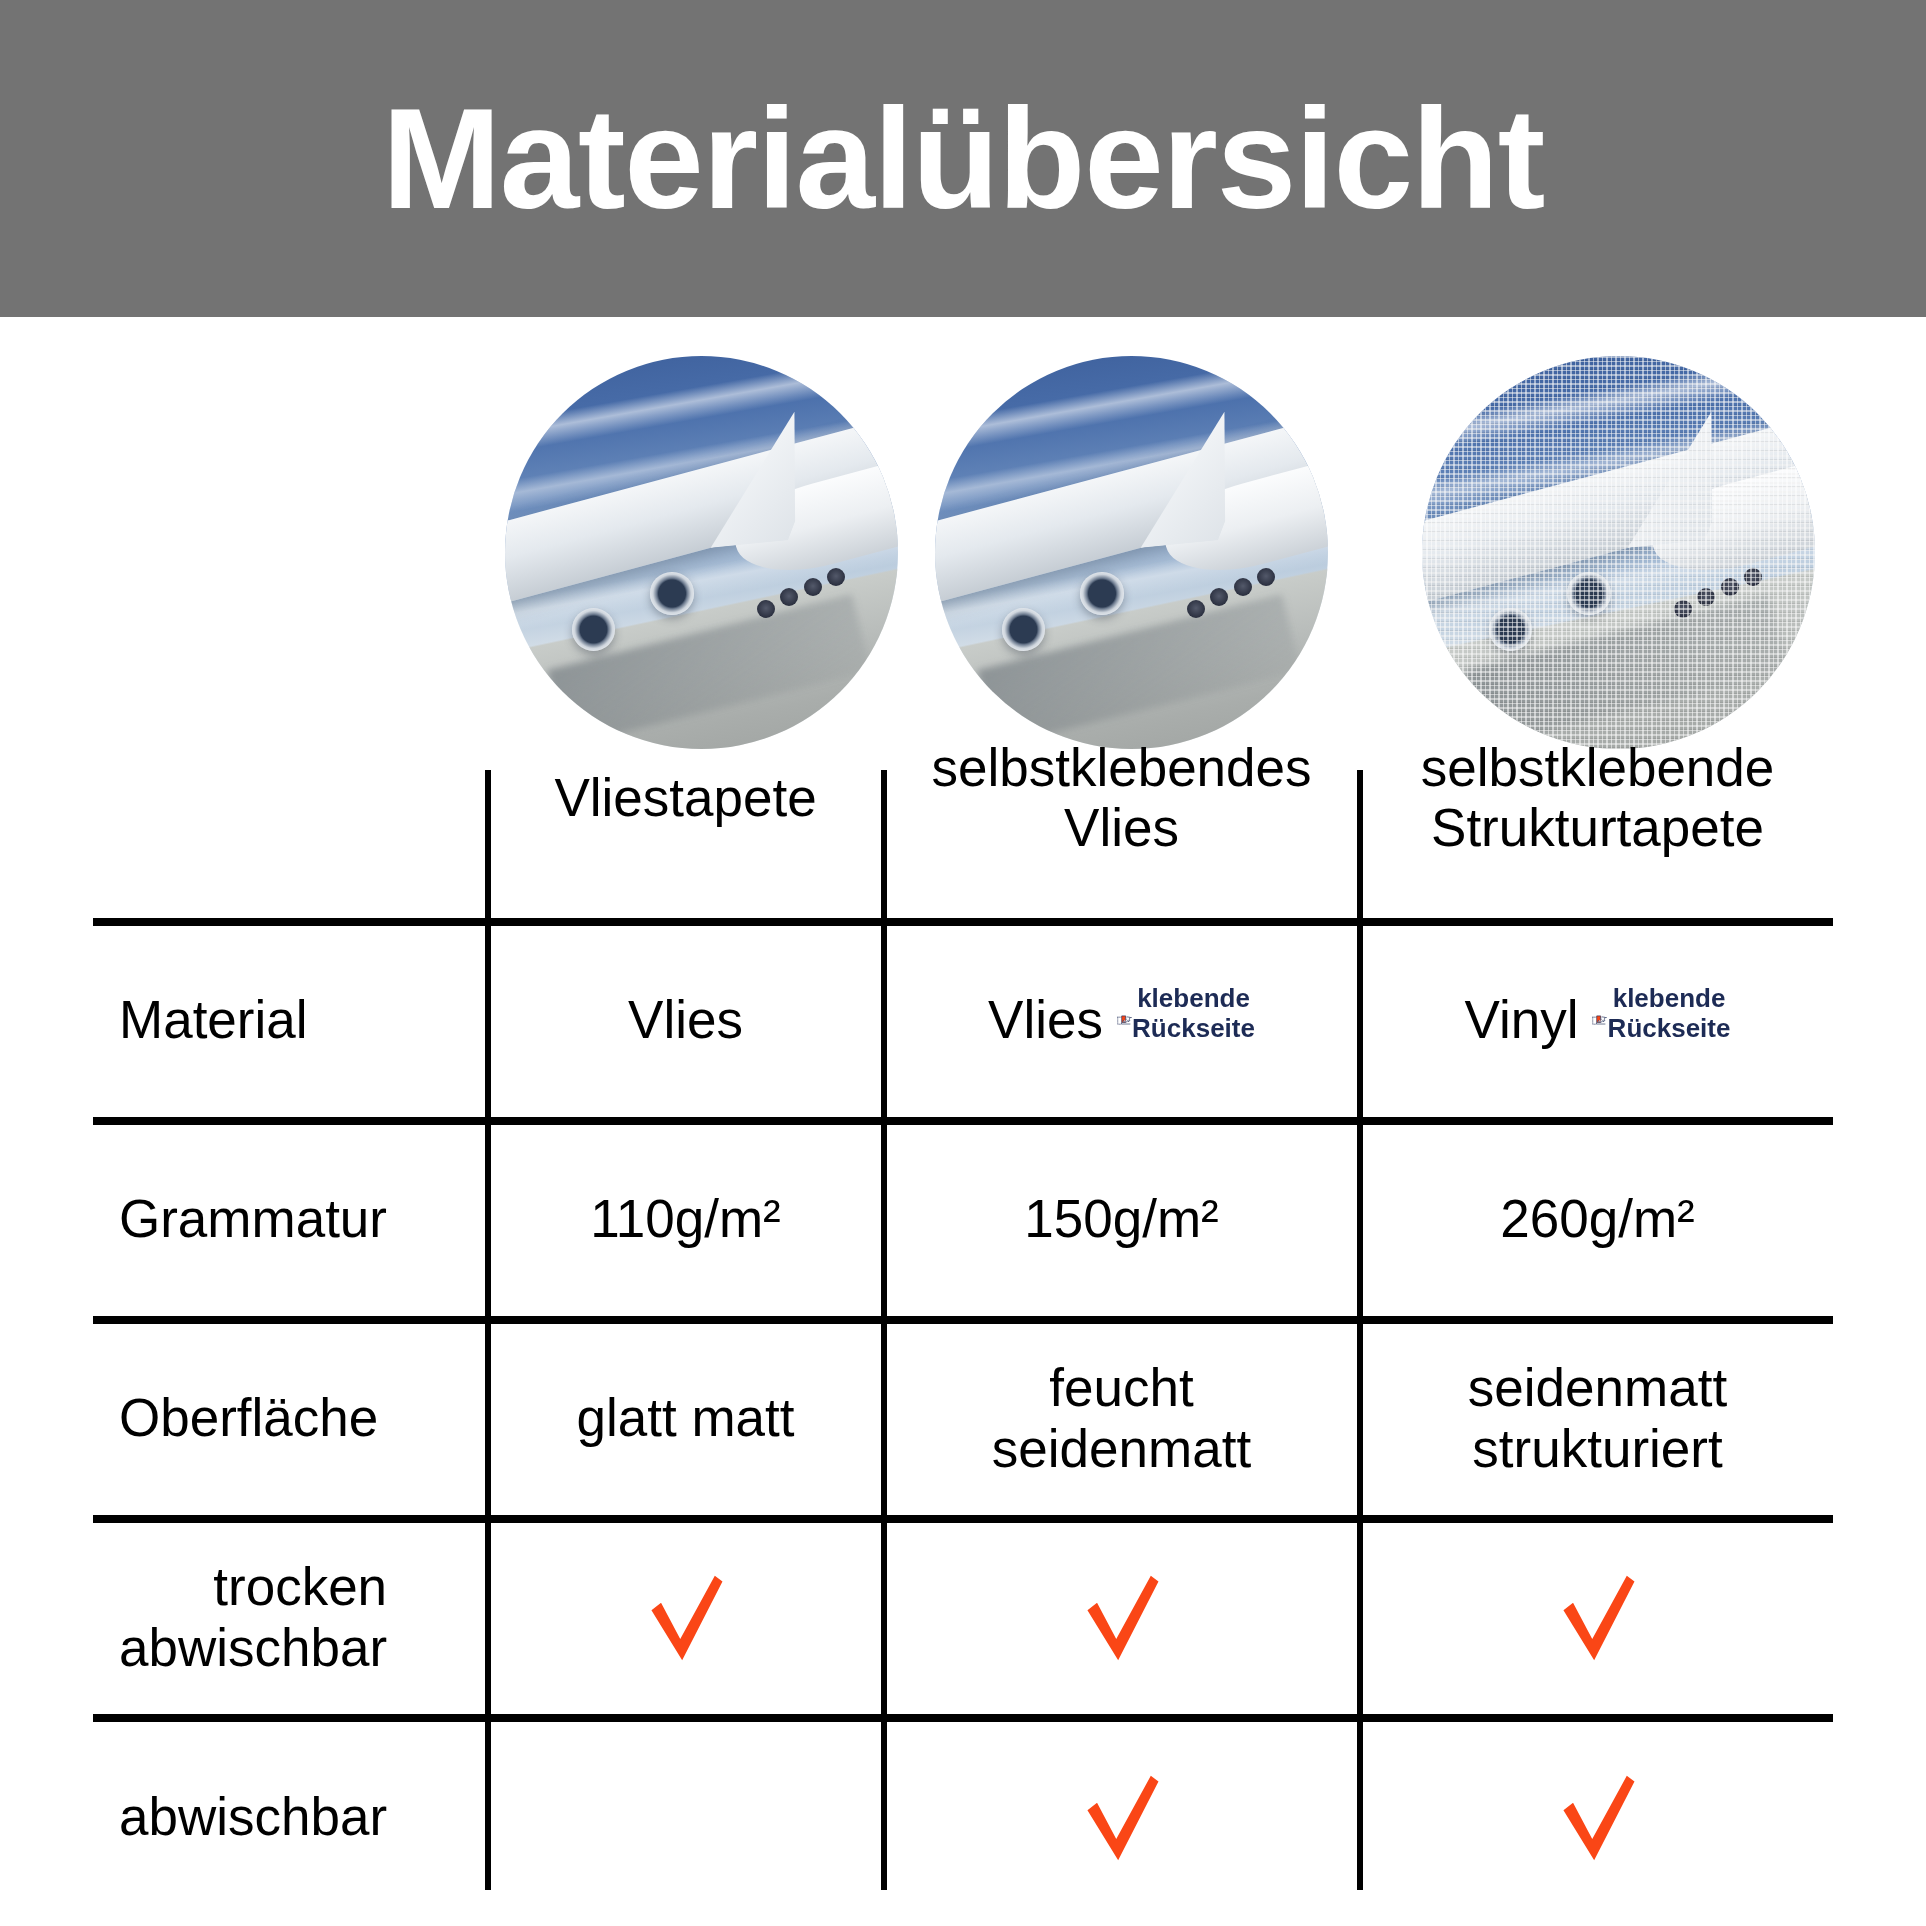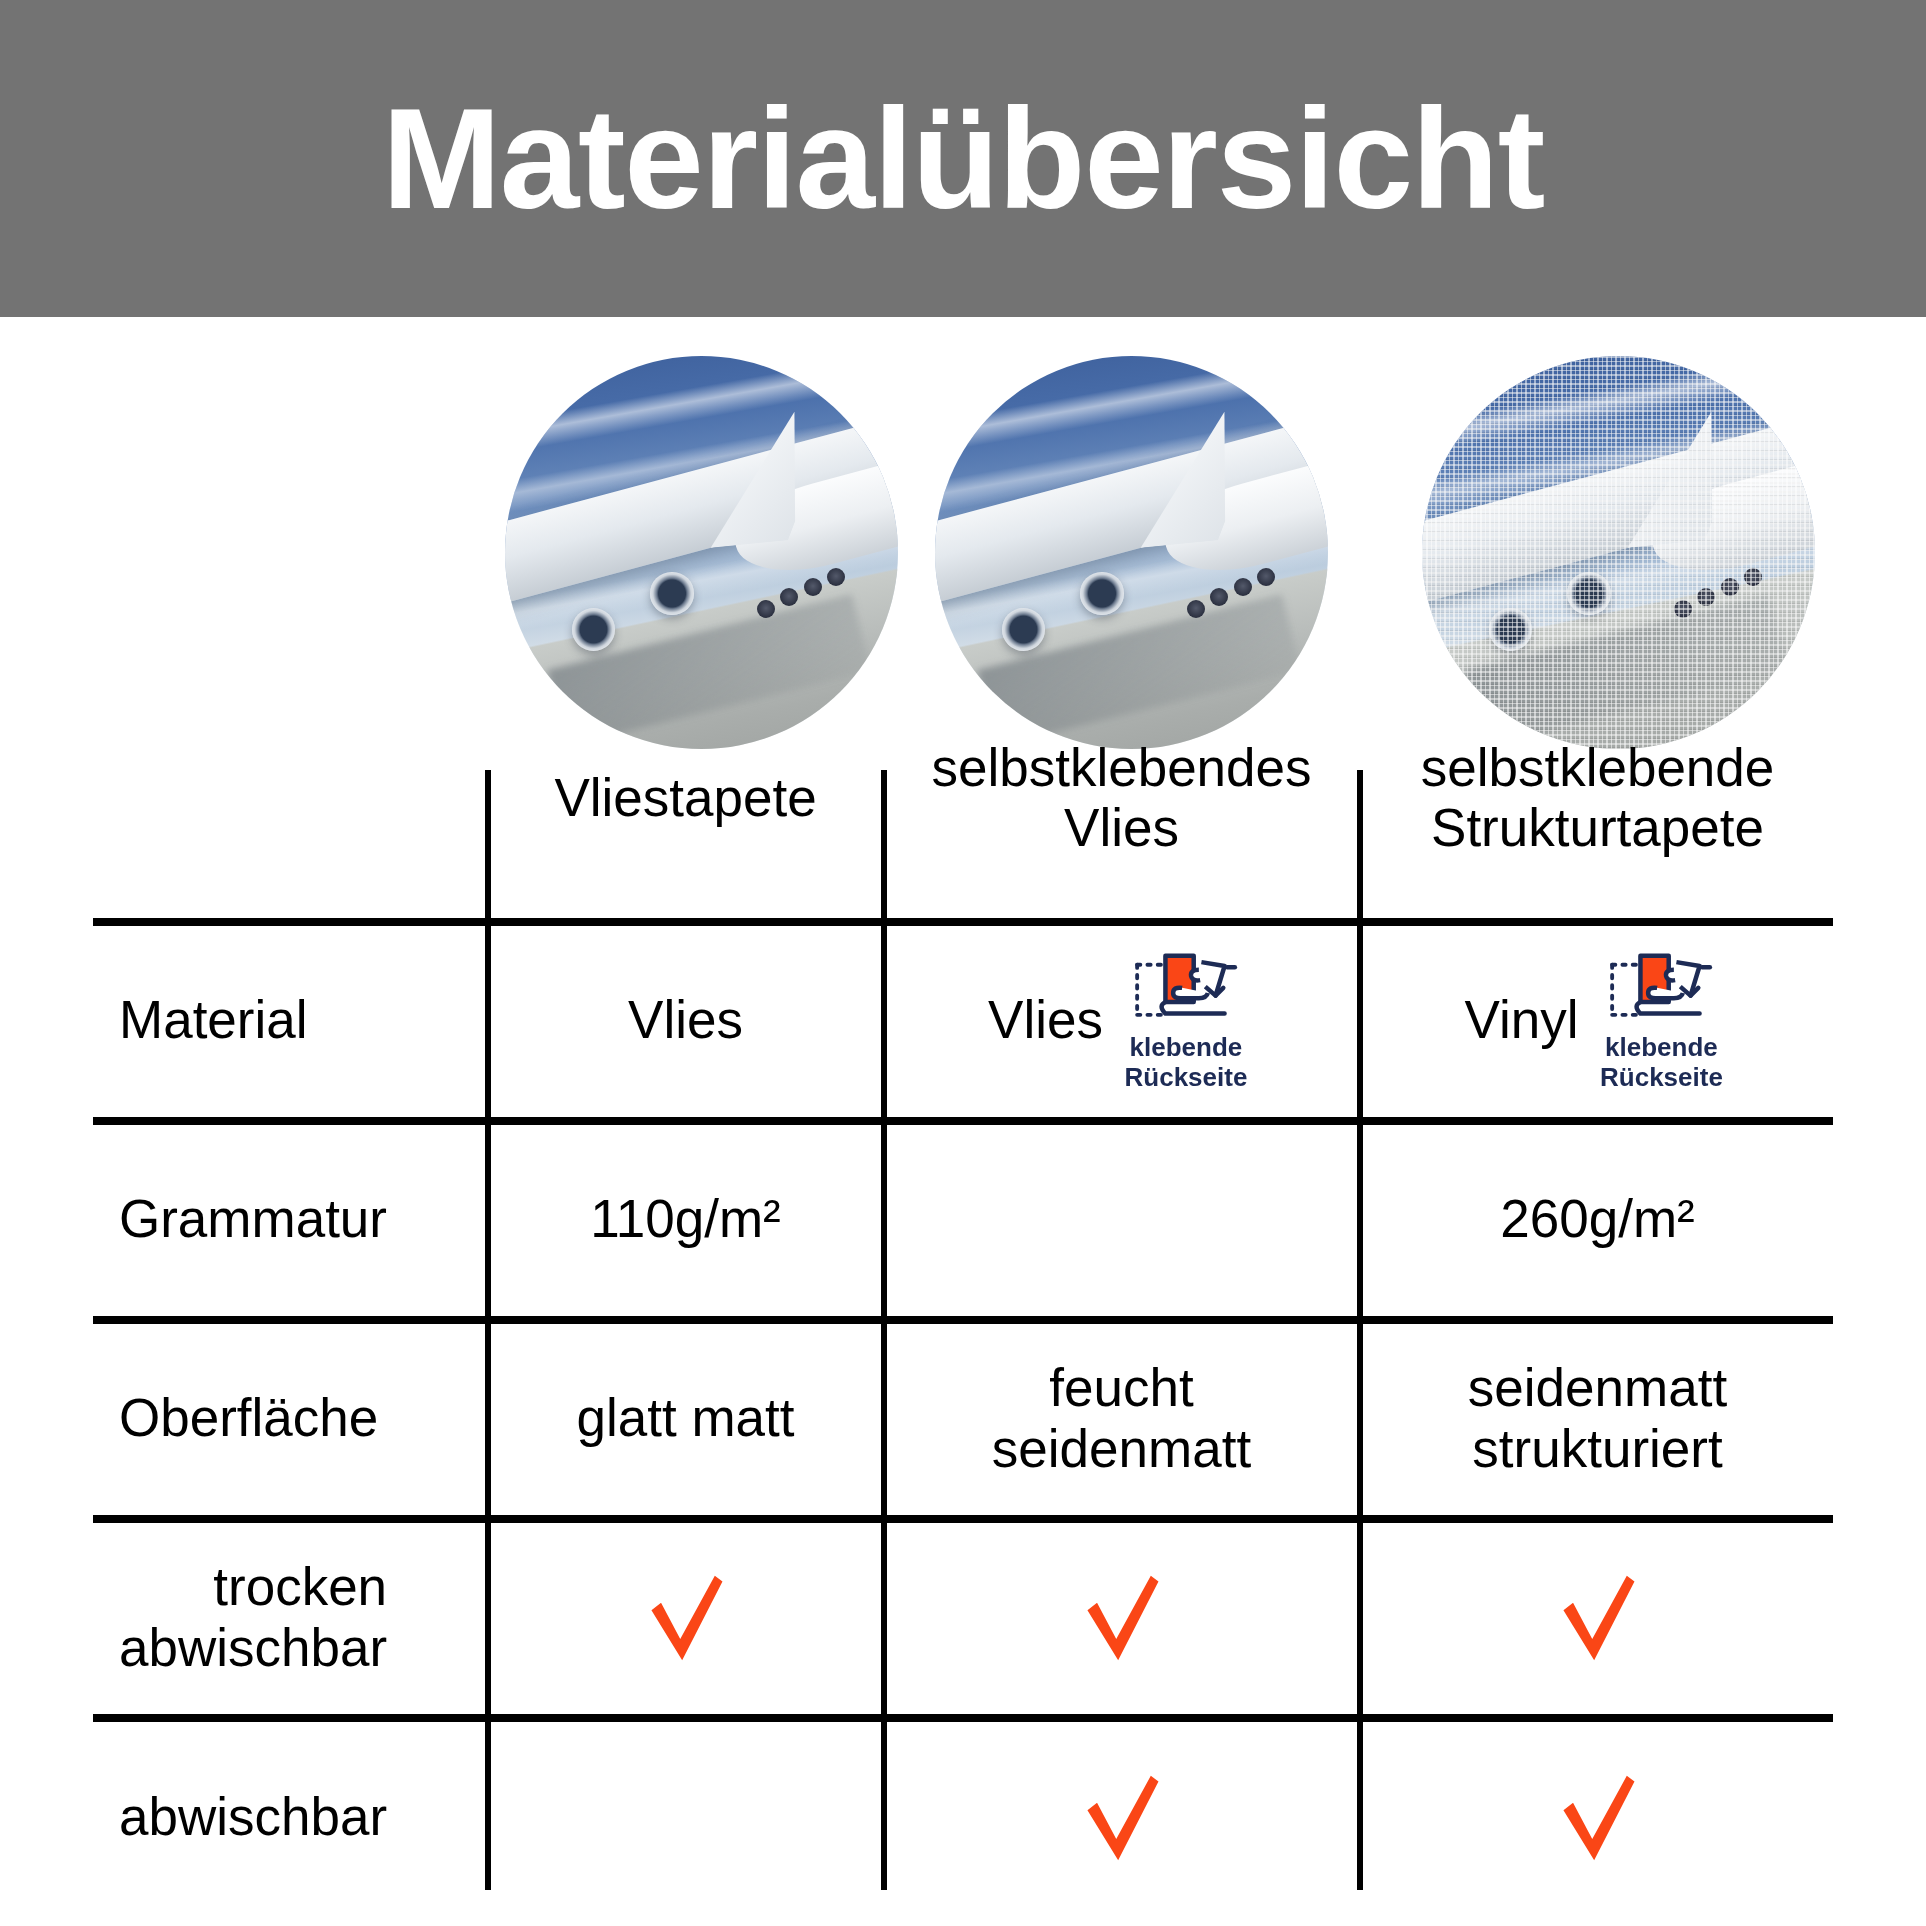--- a/index.html
+++ b/index.html
@@ -229,22 +229,22 @@
 
   
   .with-badge {
     justify-content: center;
     gap: 14px;
   }
 
   
   .badge {
     display: flex;
-    flex-direction: column;
-    align-items: center;
+    flex-direction: row;
+    align-items: flex-start;
     width: 138px;
     flex: 0 0 auto;
   }
   .badge-icon { width: 108px; height: 81px; display: block; }
   .badge-text {
     color: #1d2b55;
     font-size: 26px;
     font-weight: 700;
     line-height: 1.14;
     text-align: center;
@@ -394,20 +394,21 @@
       </svg>
       <span class="badge-text">
         <span class="two-line">klebende</span>
         <span class="two-line">Rückseite</span>
       </span>
     </span>
   </div>
 
   <div class="cell col-label row-1 label-text">Grammatur</div>
   <div class="cell col-1 row-1 body-text">110g/m²</div>
+  <div class="cell col-2 row-1 body-text">150g/m²</div>
   <div class="cell col-3 row-1 body-text">260g/m²</div>
 
   <div class="cell col-1 row-2 body-text">
     <div>
       <span class="two-line">glatt matt</span>
     </div>
   </div>
 
   <div class="cell col-label row-2 label-text">Oberfläche</div>
 

